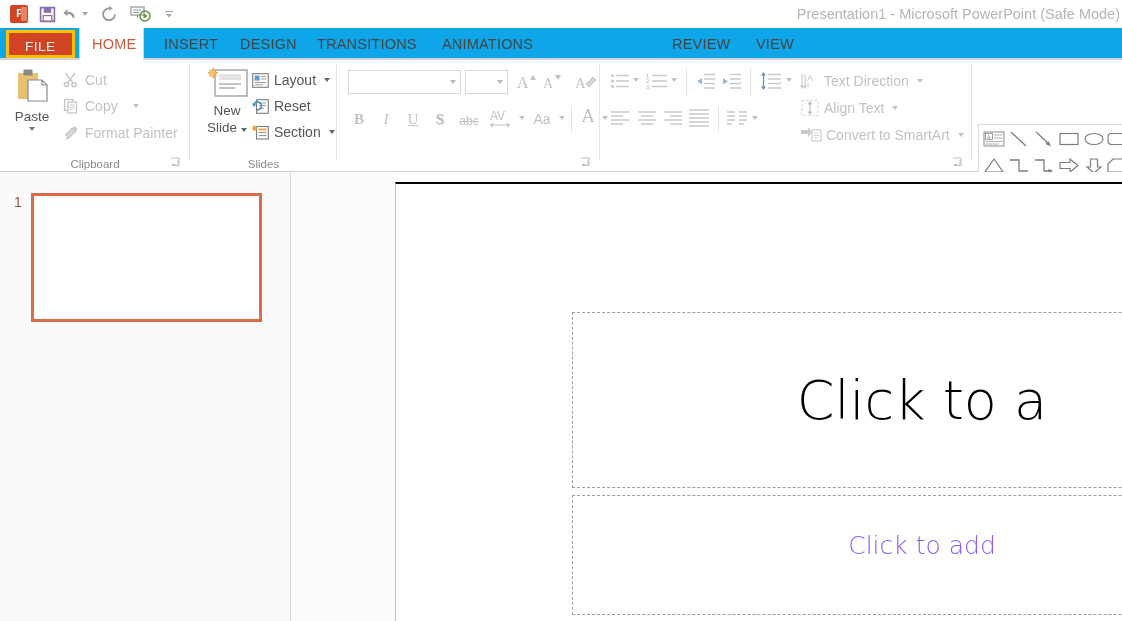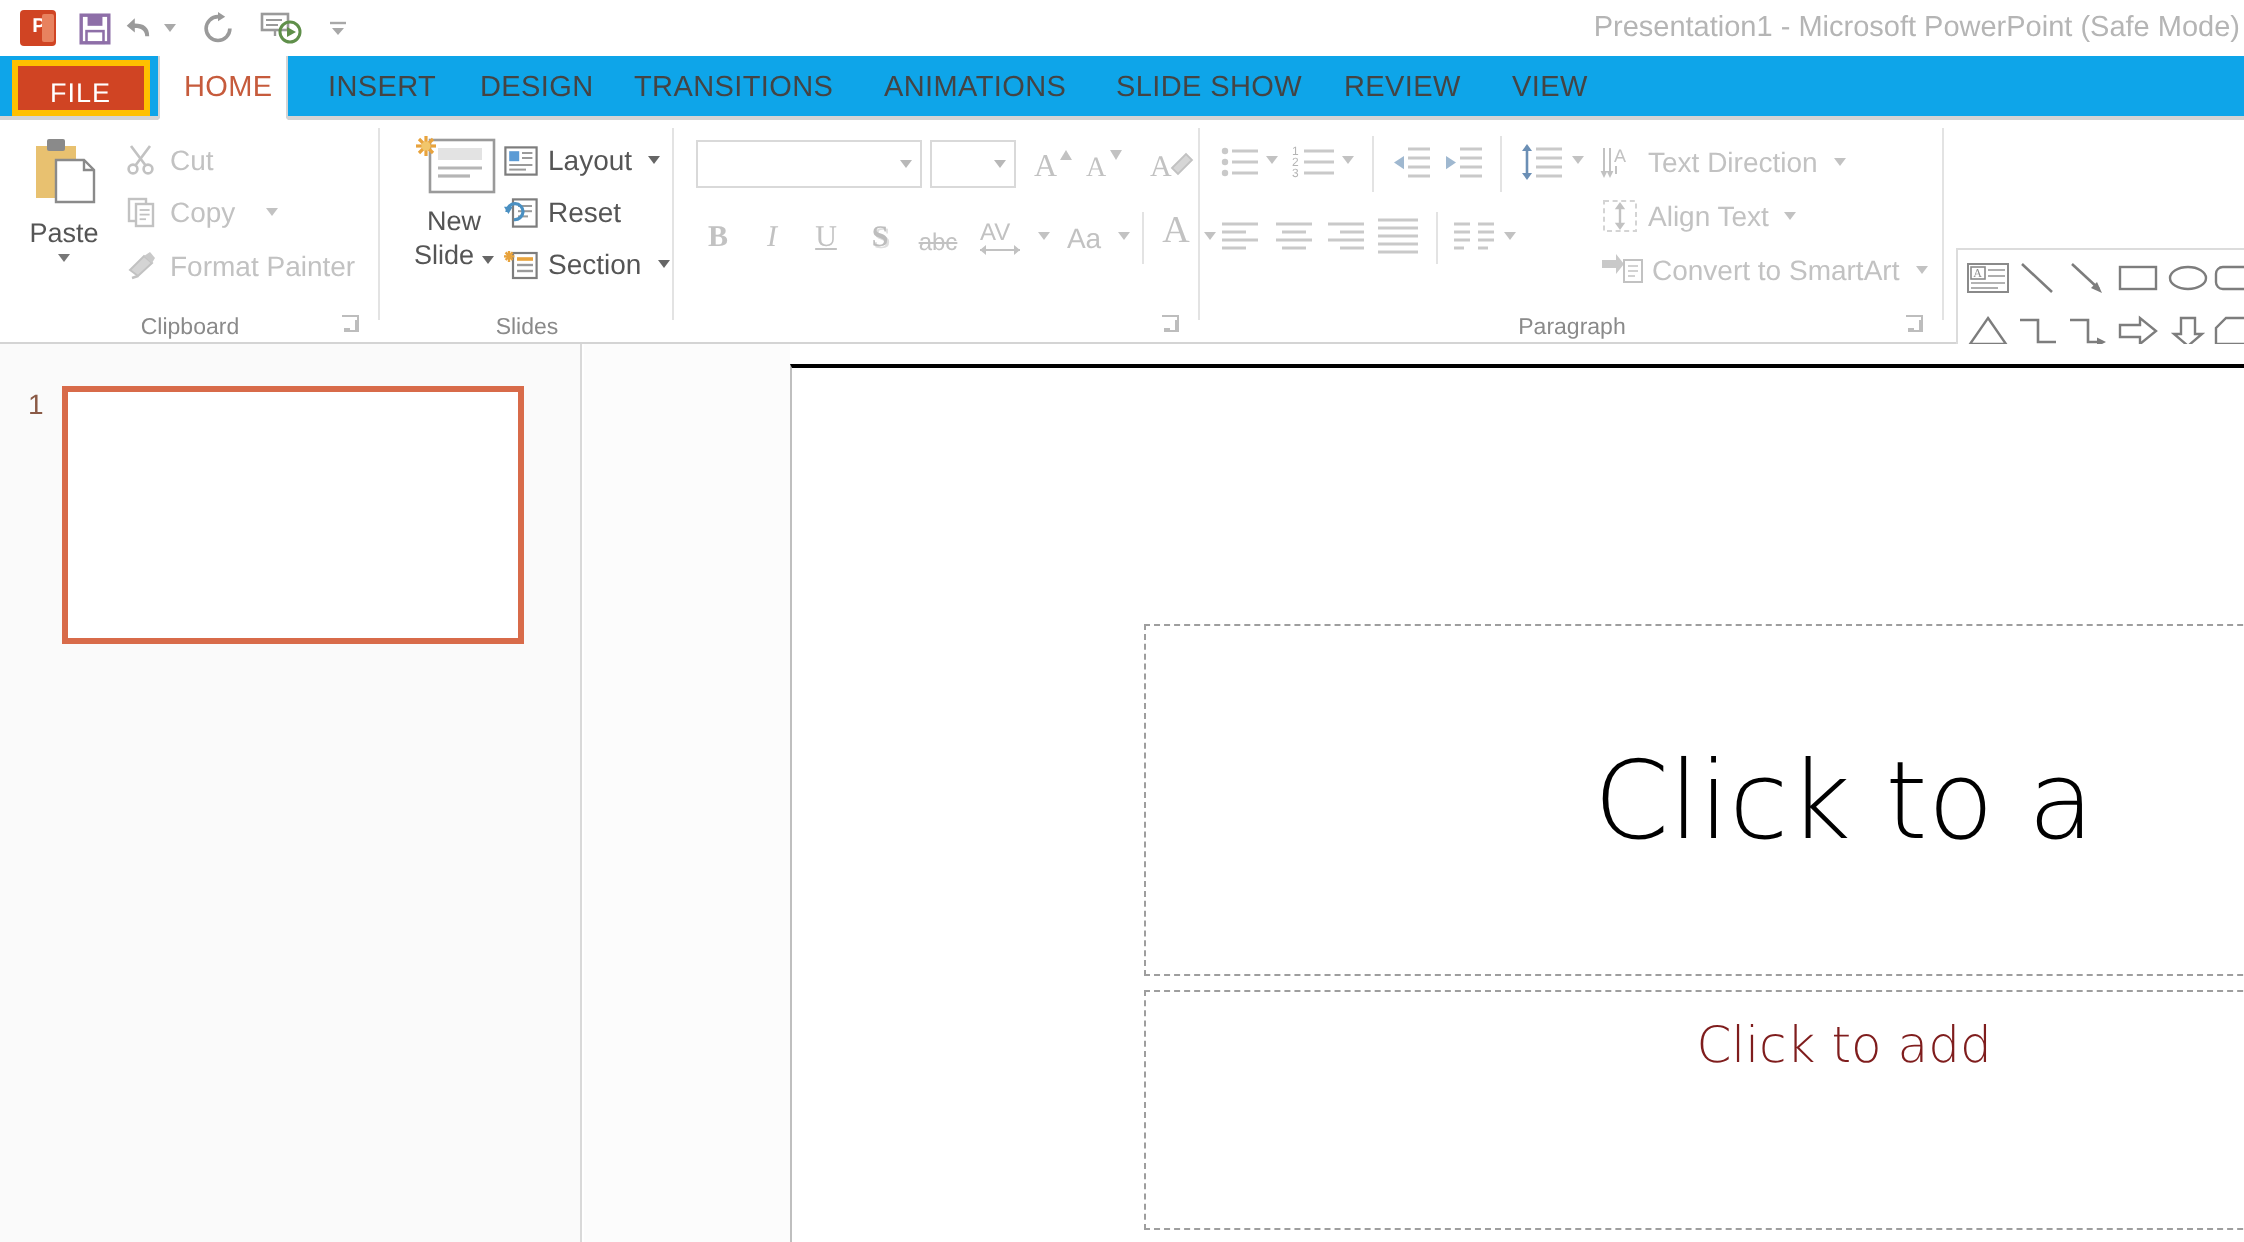--- a/index.html
+++ b/index.html
@@ -159,22 +159,22 @@
   }
   .ph-title .txt{
     font-size:54px; color:#000; white-space:nowrap; letter-spacing:0px;
     font-family:"DejaVu Sans", sans-serif; font-weight:300;
   }
   .ph-sub{
     left:176px; top:311px; width:700px; height:120px;
     display:flex; align-items:flex-start; justify-content:center; padding-top:12px;
   }
   .ph-sub .txt{
-    font-size:25px; color:#7f1d1d; white-space:nowrap;
-    font-family:"DejaVu Sans", sans-serif; font-weight:300;
+    font-size:25px; color:#8b5cf6; white-space:nowrap;
+    font-family:"DejaVu Sans", sans-serif; font-weight:300;margin-top:23px;
   }
 </style>
 </head>
 <body>
 
 <div class="app">
 
   <div class="titlebar">
     <div class="win-title-inner">Presentation1 - Microsoft PowerPoint (Safe Mode)</div>
 
@@ -222,21 +222,20 @@
     </div>
   </div>
 
   <div class="tabstrip">
     <div class="sep-line"></div>
     <div class="tab tab-home" style="left:79px; width:65px;">HOME</div>
     <div class="tab" style="left:152px;">INSERT</div>
     <div class="tab" style="left:228px;">DESIGN</div>
     <div class="tab" style="left:430px;">ANIMATIONS</div>
     <div class="tab" style="left:305px;">TRANSITIONS</div>
-    <div class="tab" style="left:546px;">SLIDE SHOW</div>
     <div class="tab" style="left:660px;">REVIEW</div>
     <div class="tab" style="left:744px;">VIEW</div>
   </div>
 
   <div class="tab tab-file" style="position:absolute; z-index:9;">FILE</div>
 
   <div class="ribbon">
 
     <div class="grp" style="left:0; width:190px;">
       <div class="paste-btn">
@@ -608,21 +607,20 @@
               <line x1="14" y1="7" x2="19" y2="7"></line>
                 <line x1="14" y1="9.5" x2="19" y2="9.5"></line>
               <line x1="14" y1="12" x2="17.5" y2="12"></line>
             </g>
           </svg>
         </span>
         <span>Convert to SmartArt</span>
         <span class="caret" style="margin-left:4px;"></span>
       </div>
 
-      <div class="grp-label" style="left:0; width:372px;">Paragraph</div>
       <div class="launcher" style="right:8px;">
         <svg width="10" height="10" viewBox="0 0 10 10">
           <path d="M1 1 L9 1 L9 9" fill="none" stroke="#bdbdbd" stroke-width="1"></path>
           <path d="M2.5 8.5 L8 8.5 L8 3" fill="none" stroke="#bdbdbd" stroke-width="1"></path>
           <path d="M2 7 L5 7 L5 9 L2 9 Z" fill="#bdbdbd"></path>
         </svg>
       </div>
       <div class="grp-div" style="right:0;"></div>
     </div>
 

